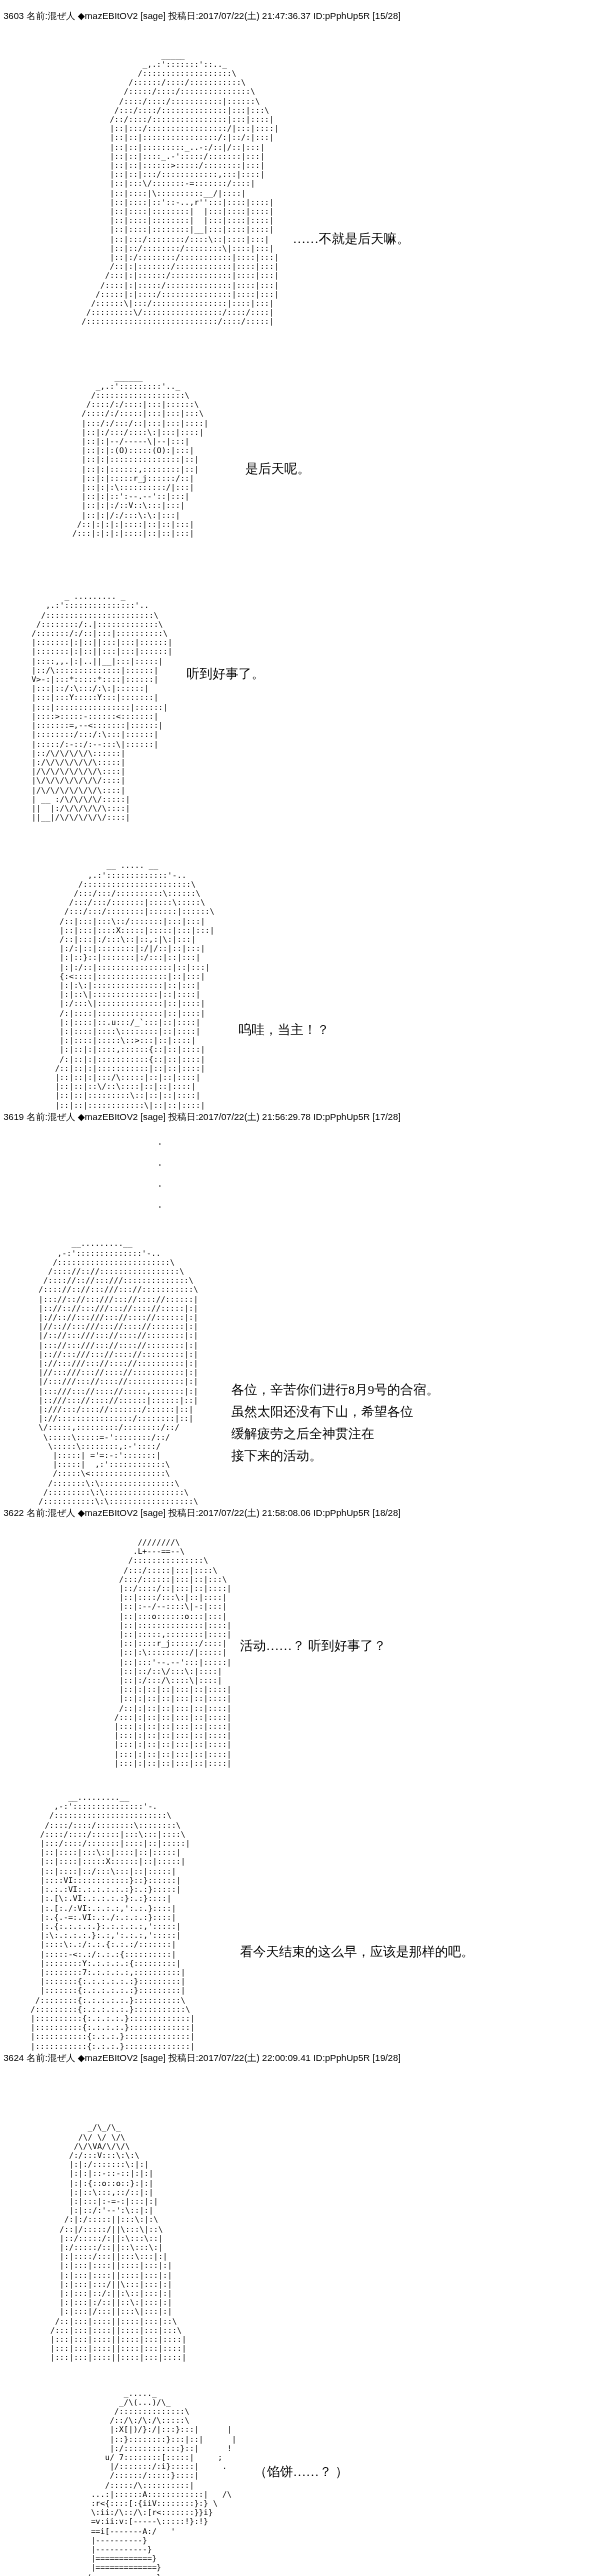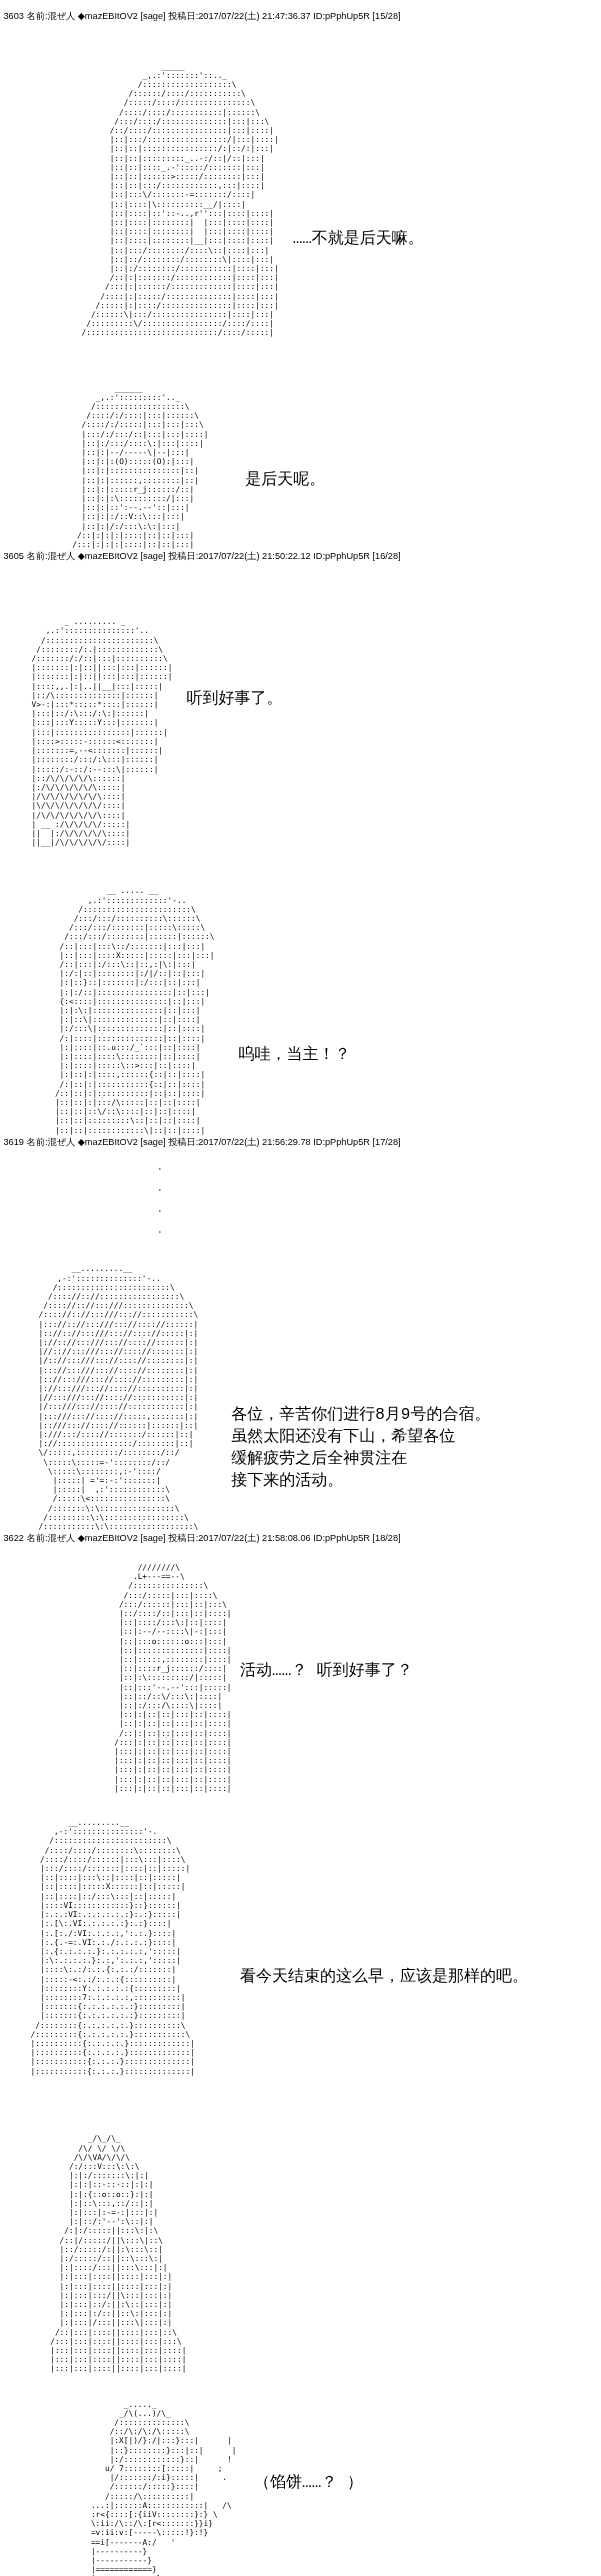--- a/index.html
+++ b/index.html
@@ -13,34 +13,34 @@
     font-size:9.2px; line-height:14px; white-space:nowrap; color:#000;
     font-family:"Liberation Sans","DejaVu Sans",sans-serif;
   }
   .hpart { display:inline; }
   .aa-row { display:flex; align-items:flex-start; }
   pre.aa {
     font-family:"DejaVu Sans Mono","Liberation Mono",monospace;
     font-size:7.8px; line-height:9.2px; color:#000; white-space:pre;
   }
   .dialogue {
-    font-size:16px; line-height:22px; white-space:nowrap; color:#000;
-    font-family:Liberation Mono, monospace;
+    font-size:13px; line-height:22px; white-space:nowrap; color:#000;
+    font-family:Liberation Serif, serif;
   }
   .dots { color:#000; }
   .dot { font-size:8.5px; line-height:21px; }
 </style>
 </head>
 <body>
 
 <div id="thread" class="thread">
     <div class="post">
       <div class="post-header"><span class="hpart">3603</span> <span class="hpart">名前:</span><span class="hpart">混ぜ人</span> <span class="hpart">◆mazEBItOV2</span> <span class="hpart">[sage]</span> <span class="hpart">投稿日:</span><span class="hpart">2017/07/22(土)</span> <span class="hpart">21:47:36.37</span> <span class="hpart">ID:pPphUp5R</span> <span class="hpart">[15/28]</span></div>
       <div class="aa-row" style="margin-top: 28px;">
-        <pre class="aa" style="margin-left: 78px; margin-top: 11px;">                 _____
+        <pre class="aa" style="margin-left: 78px;">                 _____
              _,.:':::::::'::.._
             /:::::::::::::::::::\
           /::::::/::::/:::::::::::\
          /:::::/::::/:::::::::::::::\
         /::::/::::/:::::::::::|::::::\
        /:::/::::/::::::::::::::|:::|:::\
       /::/::::/::::::::::::::::|:::|::::|
       |::|:::/:::::::::::::::::/|:::|::::|
       |::|::|::::::::::::::::/:|::/:|:::|
       |::|::|:::::::::_..-:/::|/::|:::|
@@ -85,21 +85,20 @@
    |::|:|:/::V::\:::|:::|
    |::|:|/:/:::\:\:|:::|
   /::|:|:|:|::::|::|::|:::|
  /:::|:|:|:|::::|::|::|:::|</pre>
         <div class="dialogue" style="margin-left: 37px; margin-top: 85px;">
           <div class="dline">是后天呢。</div>
         </div>
       </div>
     </div>
     <div class="post">
-      <div class="post-header"><span class="hpart">3605</span> <span class="hpart">名前:</span><span class="hpart">混ぜ人</span> <span class="hpart">◆mazEBItOV2</span> <span class="hpart">[sage]</span> <span class="hpart">投稿日:</span><span class="hpart">2017/07/22(土)</span> <span class="hpart">21:50:22.12</span> <span class="hpart">ID:pPphUp5R</span> <span class="hpart">[16/28]</span></div>
       <div class="aa-row" style="margin-top: 14px;">
         <pre class="aa" style="margin-left: 14px; margin-top: 40px;">          _ ......... _
       ,.:':::::::::::::::'..
      /:::::::::::::::::::::::\
     /::::::::/:.|:::::::::::::\
    /:::::::/:/::|:::|::::::::::\
    |:::::::|:|::||:::|:::|::::::|
    |:::::::|:|::||:::|:::|::::::|
    |::::,,.|:|..||__|:::|:::::|
    |::/\::::::::::::::|::::::|
@@ -262,20 +261,21 @@
   |::::::::::{:.:.:.:.}:::::::::::::|
   |::::::::::{:.:.:.:.}:::::::::::::|
   |:::::::::::{:.:.:.}::::::::::::::|
   |:::::::::::{:.:.:.}::::::::::::::|</pre>
         <div class="dialogue" style="margin-left: 45px; margin-top: 148px;">
           <div class="dline">看今天结束的这么早，应该是那样的吧。</div>
         </div>
       </div>
     </div>
     <div class="post">
+      <div class="post-header"><span class="hpart">3624</span> <span class="hpart">名前:</span><span class="hpart">混ぜ人</span> <span class="hpart">◆mazEBItOV2</span> <span class="hpart">[sage]</span> <span class="hpart">投稿日:</span><span class="hpart">2017/07/22(土)</span> <span class="hpart">22:00:09.41</span> <span class="hpart">ID:pPphUp5R</span> <span class="hpart">[19/28]</span></div>
       <div class="aa-row" style="margin-top: 10.6px;">
         <pre class="aa" style="margin-left: 42px; margin-top: 48px;">         _/\_/\_
        /\/ \/ \/\
       /\/\VA/\/\/\
      /:/:::V:::\:\:\
      |:|:/:::::::\:|:|
      |:|:|::-::-::|:|:|
      |:|:{::o::o::}:|:|
      |:|::\:::,::/::|:|
      |:|:::|:-=-:|:::|:|

